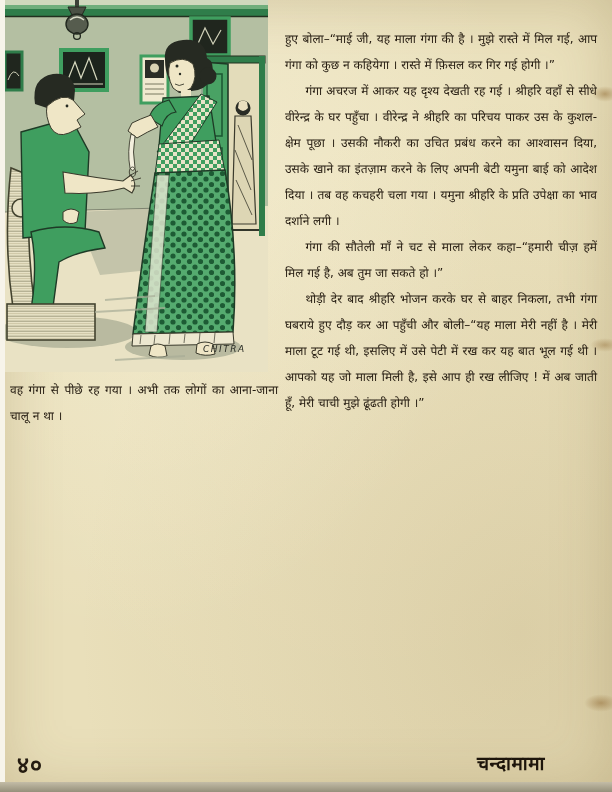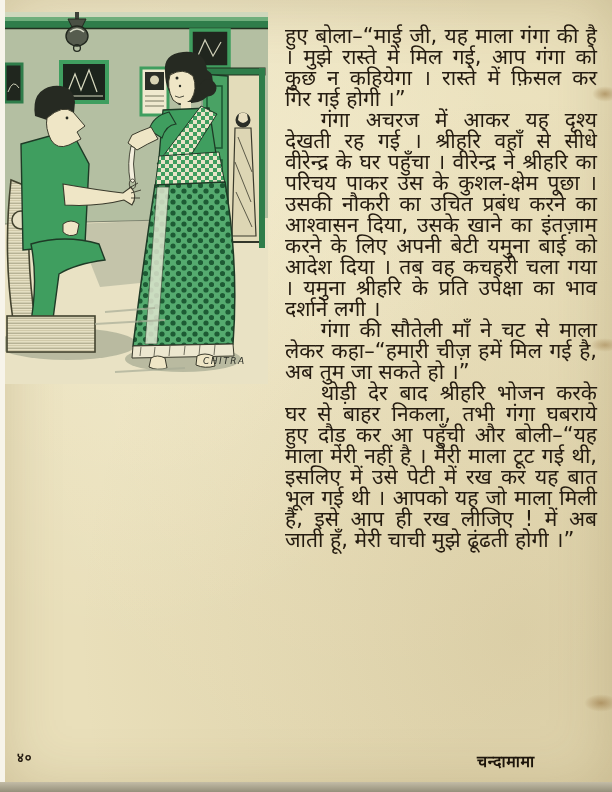--- a/index.html
+++ b/index.html
@@ -23,39 +23,39 @@
     background:linear-gradient(#c3bca6,#96907b);}
   .stain{position:absolute;border-radius:50%;pointer-events:none;}
   .stain.s1{right:-6px;top:86px;width:26px;height:16px;
     background:radial-gradient(ellipse,rgba(146,110,55,.55),rgba(146,110,55,0) 70%);}
   .stain.s2{right:-8px;top:338px;width:30px;height:14px;
     background:radial-gradient(ellipse,rgba(146,110,55,.45),rgba(146,110,55,0) 70%);}
   .stain.s3{right:-6px;top:694px;width:34px;height:18px;
     background:radial-gradient(ellipse,rgba(140,100,45,.5),rgba(140,100,45,0) 70%);}
 
   .illustration{
-    position:absolute;left:5px;top:0;width:263px;height:372px;margin-top:12px;
+    position:absolute;left:5px;top:0;width:263px;height:372px;
   }
   .illustration svg{display:block;width:100%;height:100%;}
 
   .col{position:absolute;color:#241b10;
-    font-size:21px;line-height:21px;text-align:justify;
+    font-size:12px;line-height:26px;text-align:justify;
     text-justify:inter-word;}
   .col p{margin:0;}
   .col p + p{text-indent:1.7em;}
   .col-right{left:285px;top:26px;width:312px;}
   .col-left{left:10px;top:377px;width:268px;}
 
   .page-number{
     position:absolute;left:17px;top:748px;
-    font-size:13px;font-weight:bold;color:#241b10;letter-spacing:1px;
+    font-size:23px;font-weight:bold;color:#241b10;letter-spacing:1px;
   }
   .magazine-logo{
     position:absolute;left:477px;top:750px;
-    font-size:16px;font-weight:bold;color:#1d150b;letter-spacing:.5px;text-align:right;
+    font-size:19px;font-weight:bold;color:#1d150b;letter-spacing:.5px;text-align:right;
   }
 </style>
 </head>
 <body>
 
 <div class="page">
   <div class="left-edge"></div>
 
   <div class="illustration">
     <svg viewBox="0 0 263 372" xmlns="http://www.w3.org/2000/svg">
@@ -208,20 +208,21 @@
   </div>
 
   <div class="col col-right">
     <p>हुए बोला–“माई जी, यह माला गंगा की है ।  मुझे रास्ते में मिल गई, आप गंगा को कुछ न कहियेगा ।  रास्ते में फ़िसल कर गिर गई होगी ।”</p>
     <p>गंगा अचरज में आकर यह दृश्य देखती रह गई ।  श्रीहरि वहाँ से सीधे वीरेन्द्र के घर पहुँचा ।  वीरेन्द्र ने श्रीहरि का परिचय पाकर उस के कुशल-क्षेम पूछा ।  उसकी नौकरी का उचित प्रबंध करने का आश्वासन दिया, उसके खाने का इंतज़ाम करने के लिए अपनी बेटी यमुना बाई को आदेश दिया ।  तब वह कचहरी चला गया ।  यमुना श्रीहरि के प्रति उपेक्षा का भाव दर्शाने लगी ।</p>
     <p>गंगा की सौतेली माँ ने चट से माला लेकर कहा–“हमारी चीज़ हमें मिल गई है, अब तुम जा सकते हो ।”</p>
     <p>थोड़ी देर बाद श्रीहरि भोजन करके घर से बाहर निकला, तभी गंगा घबराये हुए दौड़ कर आ पहुँची और बोली–“यह माला मेरी नहीं है ।  मेरी माला टूट गई थी, इसलिए में उसे पेटी में रख कर यह बात भूल गई थी ।  आपको यह जो माला मिली है, इसे आप ही रख लीजिए ! में अब जाती हूँ, मेरी चाची मुझे ढूंढती होगी ।”</p>
   </div>
 
   <div class="col col-left">
+    <p>वह गंगा से पीछे रह गया ।  अभी तक लोगों का आना-जाना चालू न था ।</p>
   </div>
 
   <div class="page-number">४०</div>
   <div class="magazine-logo">चन्दामामा</div>
 
   <div class="stain s1"></div>
   <div class="stain s2"></div>
   <div class="stain s3"></div>
   <div class="bottom-edge"></div>
 </div>

